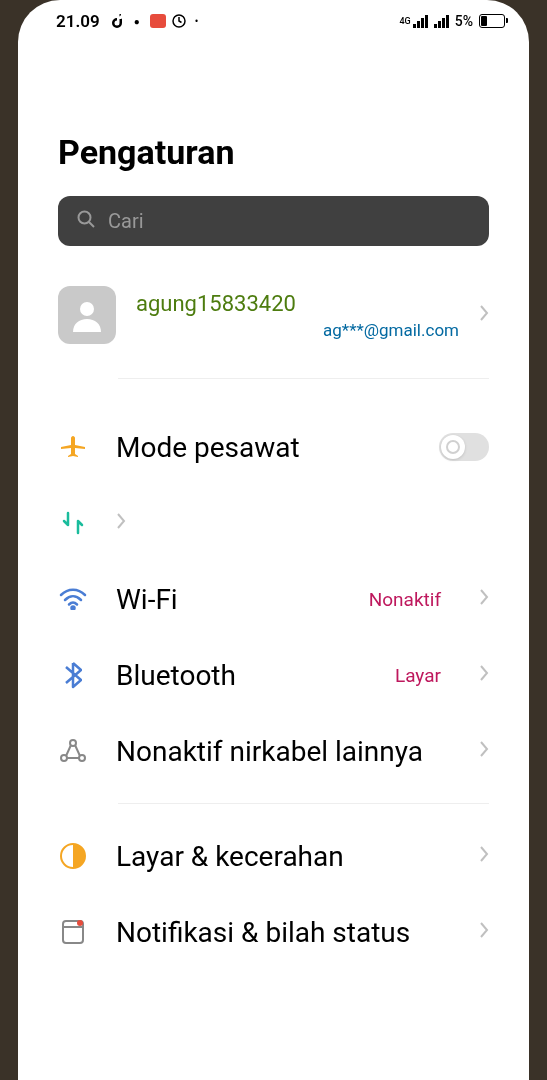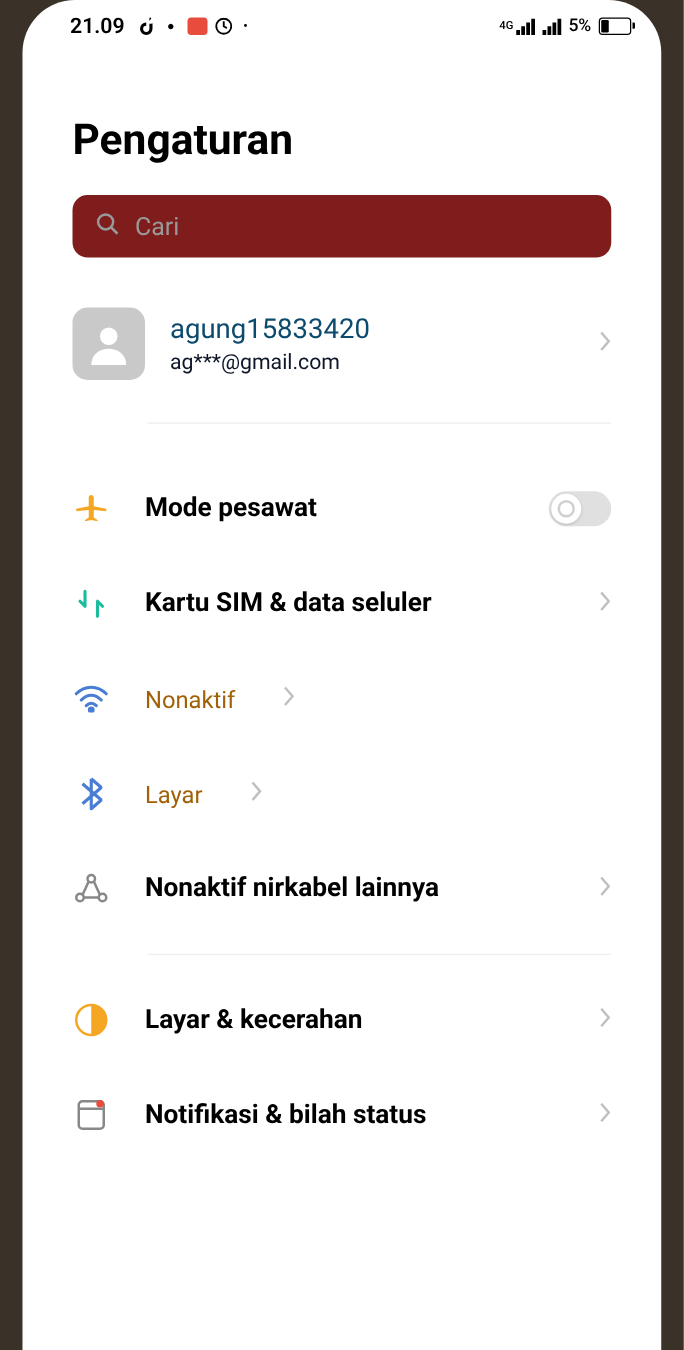--- a/index.html
+++ b/index.html
@@ -106,25 +106,25 @@
       background: #000;
       border-radius: 1px;
     }
     .content {
       padding: 0 40px;
     }
     .page-title {
       font-size: 34px;
       font-weight: 700;
       color: #000;
-      margin-top: 50px;
+      margin-top: 90px;
       margin-bottom: 24px;
     }
     .search-bar {
-      background: #7f1d1d;
+      background: #404040;
       border-radius: 12px;
       height: 50px;
       display: flex;
       align-items: center;
       padding: 0 18px;
       gap: 12px;
     }
     .search-icon {
       color: #999;
       flex-shrink: 0;
@@ -150,26 +150,27 @@
       flex-shrink: 0;
     }
     .avatar svg {
       fill: #fff;
     }
     .account-info {
       flex: 1;
     }
     .account-name {
       font-size: 22px;
-      color: #0c4a6e;
+      color: #4d7c0f;
       margin-bottom: 4px;
     }
     .account-email {
       font-size: 17px;
-      color: #0f172a;
+      color: #0369a1;
+      text-align: right;
     }
     .chevron {
       color: #c0c0c0;
       flex-shrink: 0;
     }
     .divider {
       height: 1px;
       background: #eee;
       margin-left: 60px;
       margin-bottom: 10px;
@@ -186,27 +187,26 @@
     .setting-icon {
       width: 30px;
       height: 30px;
       display: flex;
       align-items: center;
       justify-content: center;
       flex-shrink: 0;
     }
     .setting-label {
       flex: 1;
-      font-size: 21px;
+      font-size: 28px;
       color: #000;
-      font-weight: bold;
     }
     .setting-value {
       font-size: 19px;
-      color: #a16207;
+      color: #be185d;
       margin-right: 10px;
     }
     .toggle {
       width: 50px;
       height: 28px;
       background: #e0e0e0;
       border-radius: 14px;
       position: relative;
       flex-shrink: 0;
     }
@@ -328,49 +328,50 @@
           <div class="toggle-knob"></div>
         </div>
       </div>
 
       <div class="setting-row">
         <div class="setting-icon">
           <svg width="24" height="26" viewBox="0 0 24 26" fill="none" stroke="#1abc9c" stroke-width="2.5" stroke-linecap="round">
               <path d="M7 3v12M7 15l-4-4M17 23V11M17 11l4 4"></path>
             </svg>
         </div>
-        <div class="setting-label">Kartu SIM &amp; data seluler</div>
         <span class="chevron">
           <svg width="10" height="18" viewBox="0 0 10 18" fill="none" stroke="#c0c0c0" stroke-width="2">
               <path d="M2 2l6 7-6 7"></path>
             </svg>
         </span>
       </div>
 
       <div class="setting-row">
         <div class="setting-icon">
           <svg width="28" height="22" viewBox="0 0 28 22" fill="none" stroke="#4a7dd4" stroke-width="2.5" stroke-linecap="round">
               <path d="M2 7c7-7 17-7 24 0M6 12c5-5 11-5 16 0M10 16.5c2.5-2.5 5.5-2.5 8 0"></path>
               <circle cx="14" cy="20" r="1.5" fill="#4a7dd4"></circle>
             </svg>
         </div>
+        <div class="setting-label">Wi-Fi</div>
         <div class="setting-value">Nonaktif</div>
         <span class="chevron">
           <svg width="10" height="18" viewBox="0 0 10 18" fill="none" stroke="#c0c0c0" stroke-width="2">
               <path d="M2 2l6 7-6 7"></path>
             </svg>
         </span>
       </div>
 
       <div class="setting-row">
         <div class="setting-icon">
           <svg width="18" height="28" viewBox="0 0 18 28" fill="none" stroke="#4a7dd4" stroke-width="2.5" stroke-linejoin="round">
               <path d="M9 2v24l8-7L2 6m0 16l15-13L9 2"></path>
             </svg>
         </div>
+        <div class="setting-label">Bluetooth</div>
         <div class="setting-value">Layar</div>
         <span class="chevron">
           <svg width="10" height="18" viewBox="0 0 10 18" fill="none" stroke="#c0c0c0" stroke-width="2">
               <path d="M2 2l6 7-6 7"></path>
             </svg>
         </span>
       </div>
 
       <div class="setting-row">
         <div class="setting-icon">

